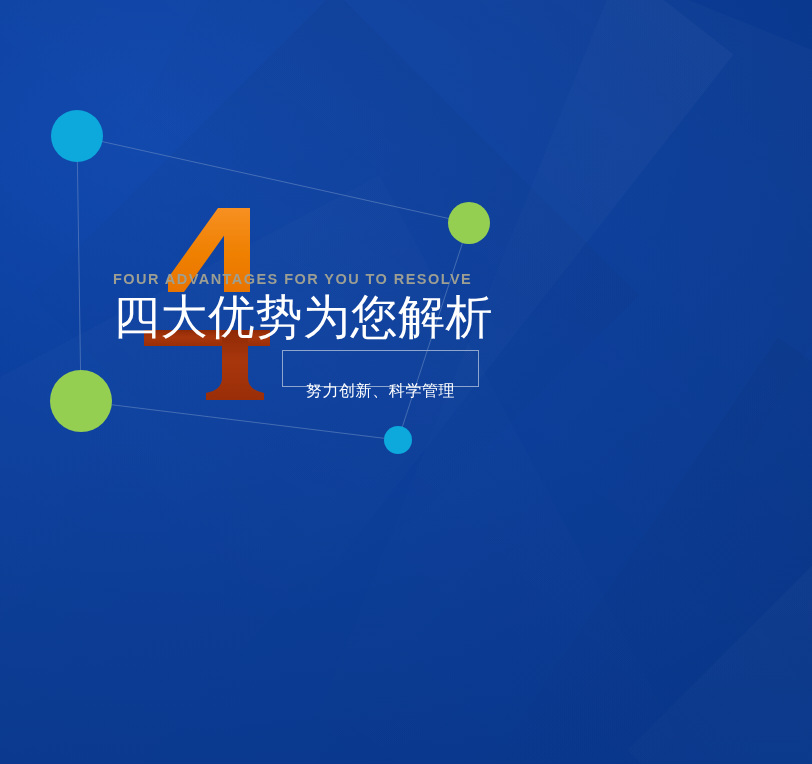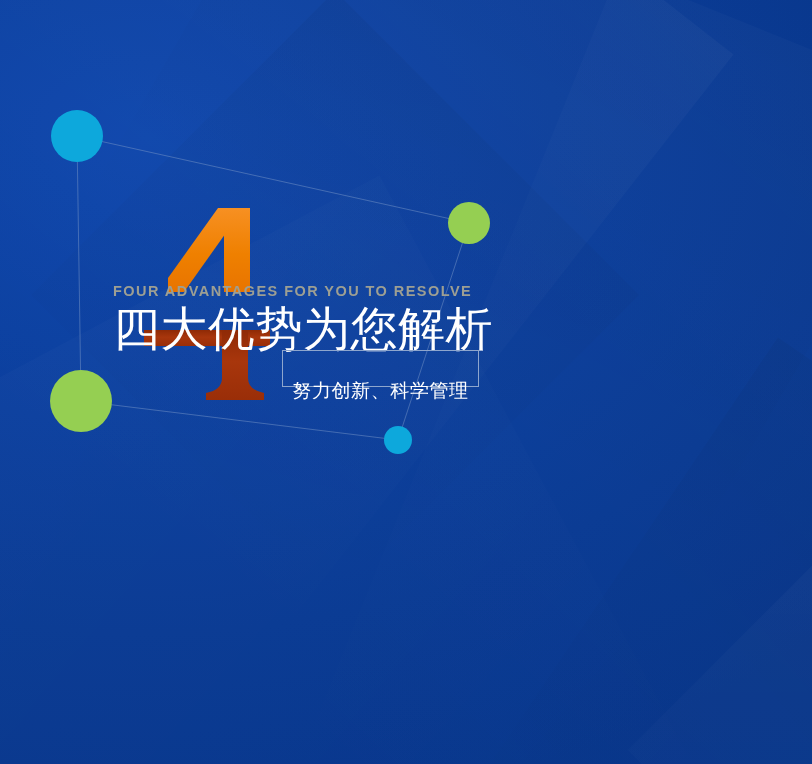--- a/index.html
+++ b/index.html
@@ -85,21 +85,20 @@
     width: 160px;
     height: 205px;
   }
 
   
   #headline-block {
     position: absolute;
     left: 113px;
     top: 270px;
     width: 560px;
-    margin-top: 12px;
   }
   #eyebrow {
     color: #9d9f93;
     font-size: 14.5px;
     font-weight: bold;
     letter-spacing: 1.45px;
     line-height: 18px;
     white-space: nowrap;
   }
   #main-title {
@@ -119,21 +118,21 @@
     width: 197px;
     height: 37px;
     border: 1px solid #8ea6cd;
     box-sizing: border-box;
     display: flex;
     align-items: center;
     justify-content: center;
   }
   #tagline-text {
     color: #ffffff;
-    font-size: 19px;
+    font-size: 16px;
     letter-spacing: 0.6px;
     white-space: nowrap;
     font-family: "DejaVu Sans", "Liberation Sans", sans-serif;
     margin-top: 45px;
   }
 </style>
 </head>
 <body>
 
 <div id="stage">

